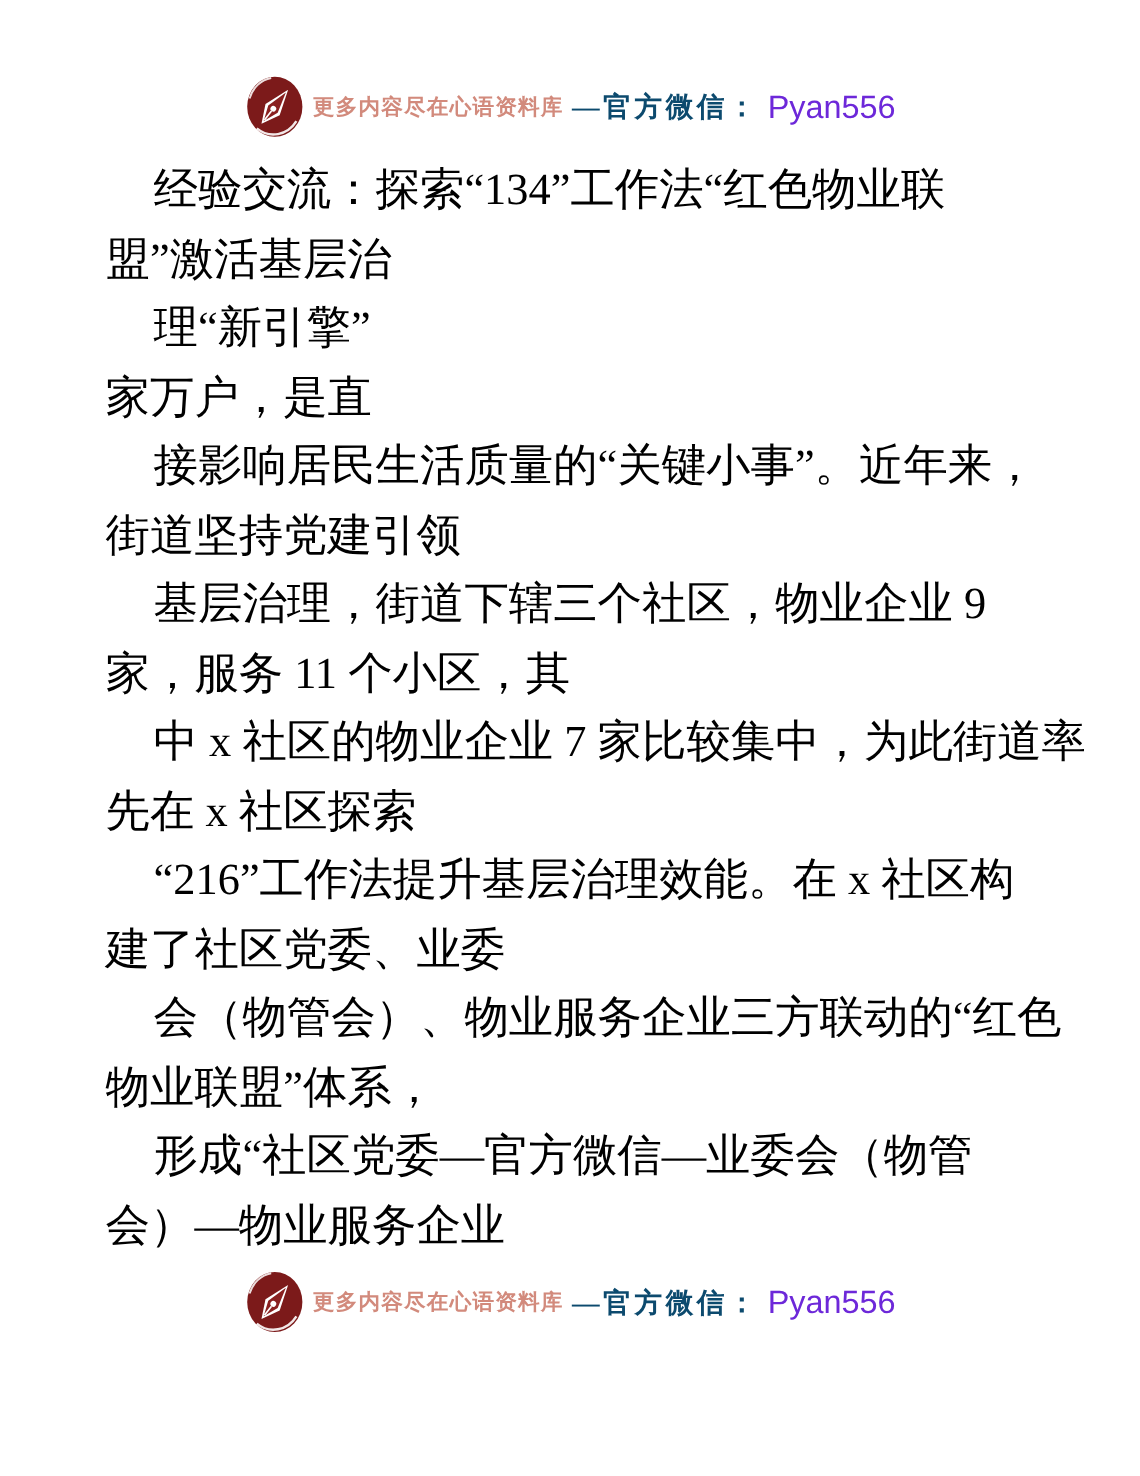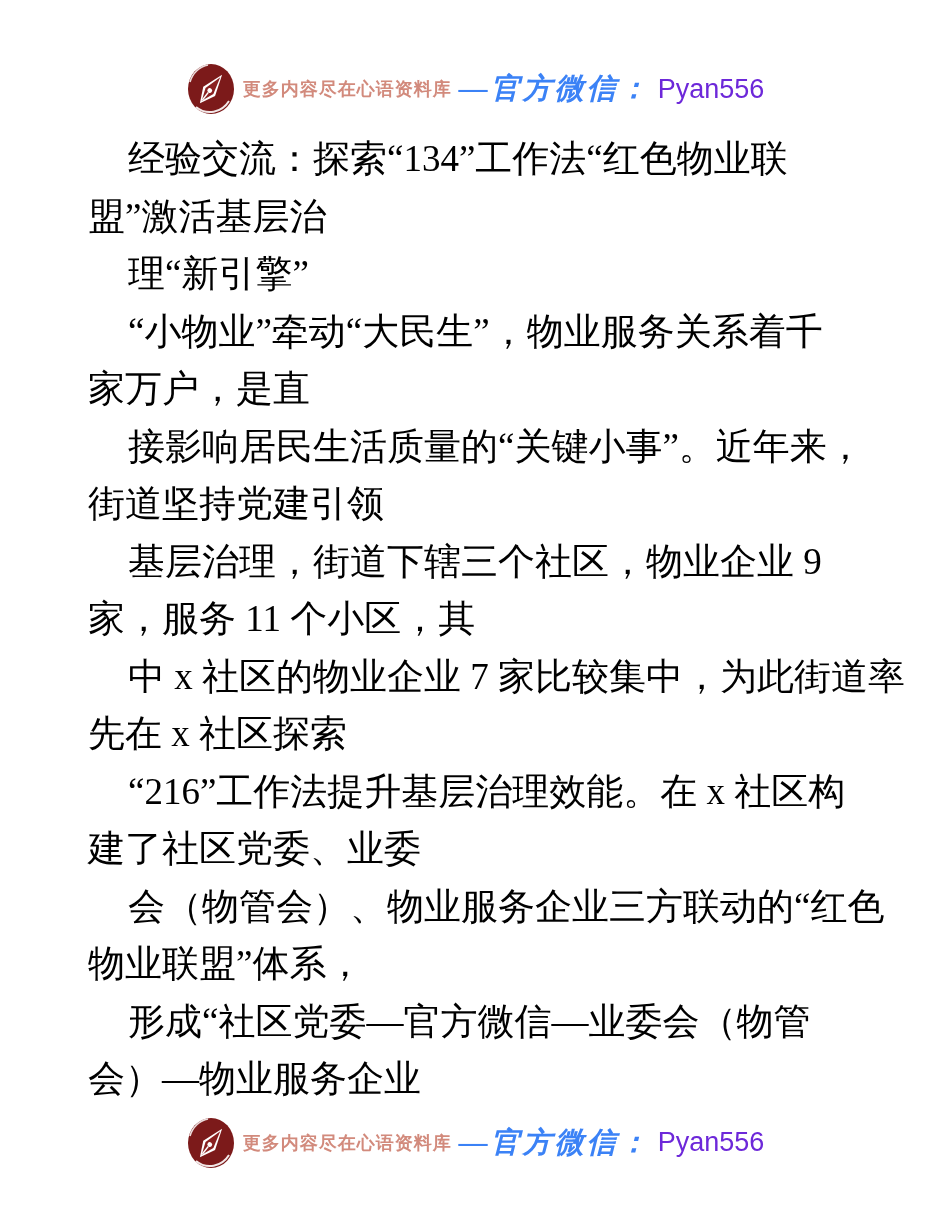--- a/index.html
+++ b/index.html
@@ -29,23 +29,22 @@
     flex: 0 0 auto;
   }
   .brand-text {
     color: #d28a7c;
     font-size: 18px;
     font-weight: bold;
     letter-spacing: 1px;
     white-space: pre;
   }
   .wechat-label {
-    color: #3b82f6;
-    font-size: 29px;
-    font-style: italic;
+    color: #0c4a6e;
+    font-size: 23px;
     font-weight: 600;
     letter-spacing: 3px;
     white-space: pre;
   }
   .wechat-id {
     color: #6d28d9;
     font-size: 27px;
     font-family: "Liberation Sans", "DejaVu Sans", sans-serif;
     white-space: pre;
   }
@@ -78,21 +77,20 @@
   </svg>
   <span class="brand-text">更多内容尽在心语资料库</span>
     <span class="wechat-label">—官方微信：</span>
     <span class="wechat-id">Pyan556</span>
 </div>
 
 <div class="doc-body">
   <div class="line indent">经验交流：探索“134”工作法“红色物业联</div>
   <div class="line">盟”激活基层治</div>
   <div class="line indent">理“新引擎”</div>
-  <div class="line indent">“小物业”牵动“大民生”，物业服务关系着千</div>
   <div class="line">家万户，是直</div>
   <div class="line indent">接影响居民生活质量的“关键小事”。近年来，</div>
   <div class="line">街道坚持党建引领</div>
   <div class="line indent">基层治理，街道下辖三个社区，物业企业 9</div>
   <div class="line">家，服务 11 个小区，其</div>
   <div class="line indent">中 x 社区的物业企业 7 家比较集中，为此街道率</div>
   <div class="line">先在 x 社区探索</div>
   <div class="line indent">“216”工作法提升基层治理效能。在 x 社区构</div>
   <div class="line">建了社区党委、业委</div>
   <div class="line indent">会（物管会）、物业服务企业三方联动的“红色</div>

